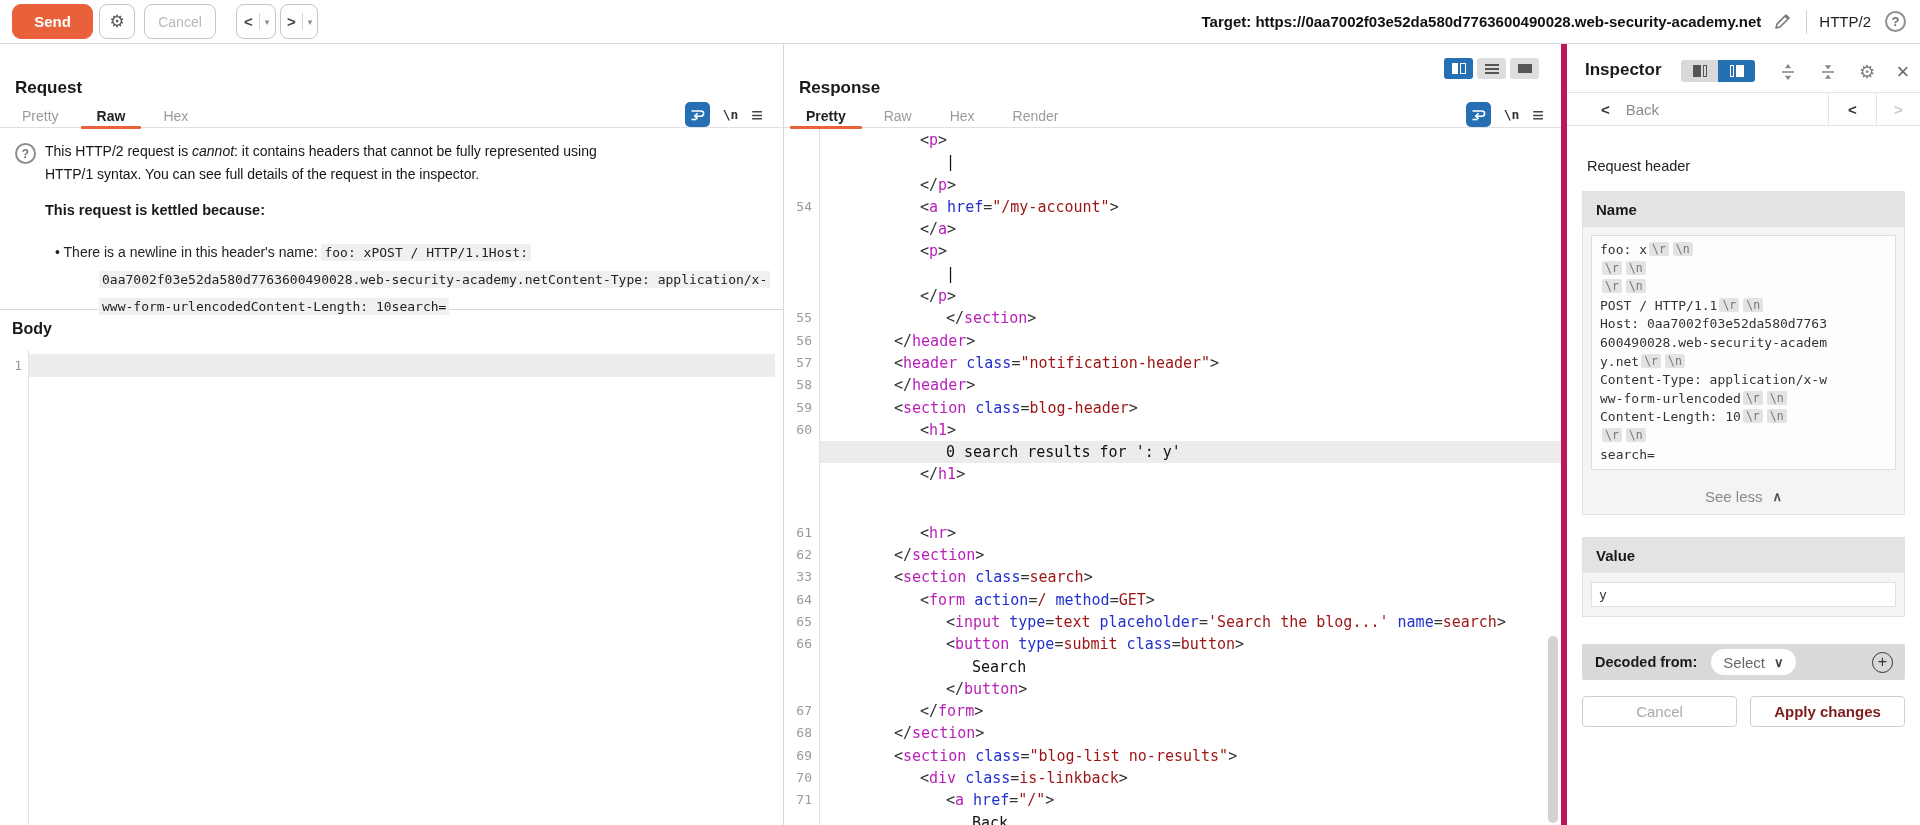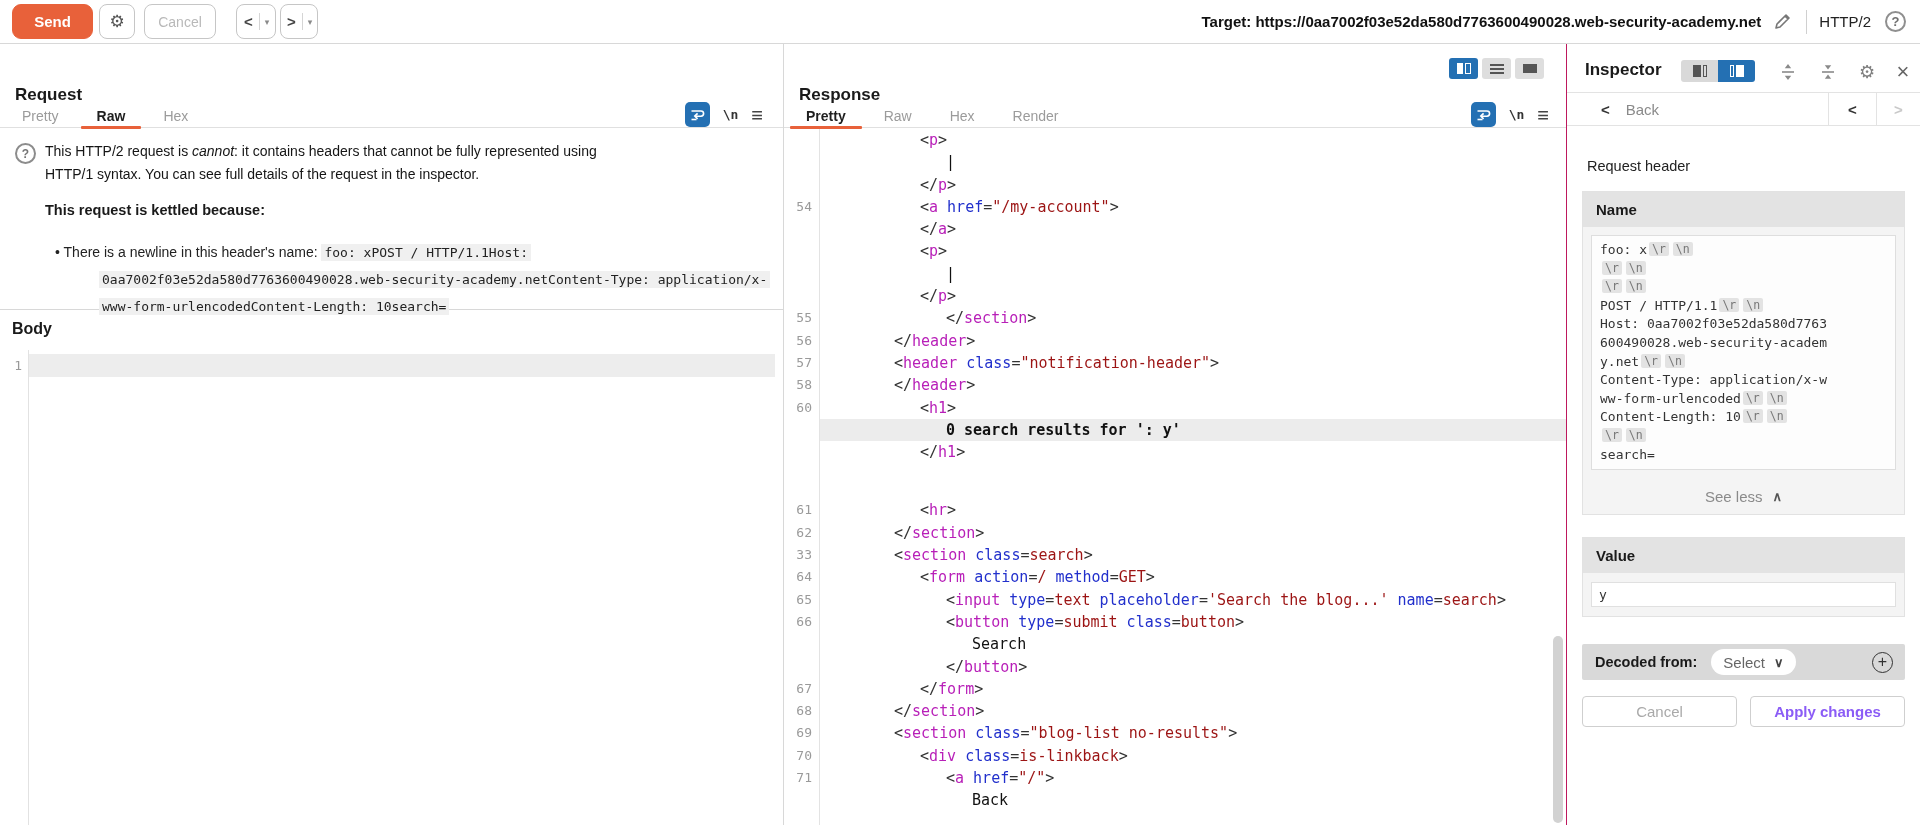--- a/index.html
+++ b/index.html
@@ -27,24 +27,24 @@
 .target-text { font-weight:700; font-size:15px; color:#111; }
 .pencil-btn { margin-left:12px; display:flex; align-items:center; }
 .tb-divider { width:1px; height:24px; background:#d0d0d0; margin:0 12px 0 14px; }
 .http-ver { font-size:15px; color:#222; }
 .help-btn { margin-left:14px; width:21px; height:21px; border:2px solid #8f8f8f; border-radius:50%;
   color:#6f6f6f; font-size:13px; font-weight:700; display:flex; align-items:center; justify-content:center; }
 
 
 .panel { position:absolute; top:44px; height:781px; background:#fff; }
 #panel-request  { left:0;     width:784px; border-right:1px solid #d8d8d8; }
-#panel-response { left:784px; width:783px; border-right:1px solid #be185d; }
+#panel-response { left:784px; width:783px; border-right:6px solid #be185d; }
 #panel-inspector{ left:1567px; width:353px; }
 
-.panel-title { position:absolute; top:41px; left:15px; font-size:17px; font-weight:700; }
+.panel-title { position:absolute; top:34px; left:15px; font-size:17px; font-weight:700; }
 .tabbar { position:absolute; top:60px; left:0; right:0; height:24px; border-bottom:1px solid #e0e0e0;
   display:flex; padding-left:3px; }
 .tab { padding:0 16px; margin:0 3px; font-size:14px; color:#9b9b9b; display:flex; align-items:center; position:relative; cursor:default; }
 .tab.active { color:#1f1f1f; font-weight:700; }
 .tab.active::after { content:""; position:absolute; left:0; right:0; bottom:-2px; height:3px; background:#e8613a; border-radius:1px; }
 
 .editor-icons { position:absolute; top:58px; display:flex; align-items:center; gap:13px; }
 #panel-request  .editor-icons { right:20px; }
 #panel-response .editor-icons { right:17px; }
 .wrap-btn { width:25px; height:25px; border-radius:5px; background:#2470b3; display:flex; align-items:center; justify-content:center; }
@@ -136,21 +136,21 @@
 .decoded-label { font-weight:700; font-size:14.5px; margin-left:13px; }
 .select-pill { margin-left:14px; background:#fff; border-radius:13px; height:26px; display:flex;
   align-items:center; padding:0 12px; font-size:15px; color:#666; gap:9px; }
 .select-pill .chev { color:#444; font-weight:700; font-size:13px; }
 .plus-btn { margin-left:auto; margin-right:12px; width:21px; height:21px; border:1.5px solid #333;
   border-radius:50%; color:#333; display:flex; align-items:center; justify-content:center; font-size:16px; line-height:1; }
 .insp-buttons { position:absolute; top:652px; left:15px; width:323px; display:flex; gap:13px; }
 .ibtn { flex:1; height:31px; border:1px solid #cfcfcf; border-radius:4px; background:#fff;
   display:flex; align-items:center; justify-content:center; font-size:15px; }
 .ibtn.cancel { color:#a9a9a9; }
-.ibtn.apply { color:#8b5cf6; font-weight:700; }
+.ibtn.apply { color:#7f1d1d; font-weight:700; }
 </style>
 </head>
 <body>
 
 <div class="toolbar">
   <button class="tb-btn send-btn">Send</button>
   <button class="tb-btn gear-btn">
     <span>⚙</span>
   </button>
   <button class="tb-btn cancel-btn">Cancel</button>
@@ -264,22 +264,23 @@
       <div class="cline"><span class="lnum"></span><span class="ctext" style="padding-left: 136px;"><span class="tk-g">&lt;/</span><span class="tk-t">p</span><span class="tk-g">&gt;</span></span></div>
       <div class="cline"><span class="lnum">54</span><span class="ctext" style="padding-left: 136px;"><span class="tk-g">&lt;</span><span class="tk-t">a</span><span class="tk-a"> href</span><span class="tk-g">=</span><span class="tk-v">"/my-account"</span><span class="tk-g">&gt;</span></span></div>
       <div class="cline"><span class="lnum"></span><span class="ctext" style="padding-left: 136px;"><span class="tk-g">&lt;/</span><span class="tk-t">a</span><span class="tk-g">&gt;</span></span></div>
       <div class="cline"><span class="lnum"></span><span class="ctext" style="padding-left: 136px;"><span class="tk-g">&lt;</span><span class="tk-t">p</span><span class="tk-g">&gt;</span></span></div>
       <div class="cline"><span class="lnum"></span><span class="ctext" style="padding-left: 162px;"><span class="tk-x">|</span></span></div>
       <div class="cline"><span class="lnum"></span><span class="ctext" style="padding-left: 136px;"><span class="tk-g">&lt;/</span><span class="tk-t">p</span><span class="tk-g">&gt;</span></span></div>
       <div class="cline"><span class="lnum">55</span><span class="ctext" style="padding-left: 162px;"><span class="tk-g">&lt;/</span><span class="tk-t">section</span><span class="tk-g">&gt;</span></span></div>
       <div class="cline"><span class="lnum">56</span><span class="ctext" style="padding-left: 110px;"><span class="tk-g">&lt;/</span><span class="tk-t">header</span><span class="tk-g">&gt;</span></span></div>
       <div class="cline"><span class="lnum">57</span><span class="ctext" style="padding-left: 110px;"><span class="tk-g">&lt;</span><span class="tk-t">header</span><span class="tk-a"> class</span><span class="tk-g">=</span><span class="tk-v">"notification-header"</span><span class="tk-g">&gt;</span></span></div>
       <div class="cline"><span class="lnum">58</span><span class="ctext" style="padding-left: 110px;"><span class="tk-g">&lt;/</span><span class="tk-t">header</span><span class="tk-g">&gt;</span></span></div>
+      <div class="cline"><span class="lnum">59</span><span class="ctext" style="padding-left: 110px;"><span class="tk-g">&lt;</span><span class="tk-t">section</span><span class="tk-a"> class</span><span class="tk-g">=</span><span class="tk-v">blog-header</span><span class="tk-g">&gt;</span></span></div>
       <div class="cline"><span class="lnum">60</span><span class="ctext" style="padding-left: 136px;"><span class="tk-g">&lt;</span><span class="tk-t">h1</span><span class="tk-g">&gt;</span></span></div>
-      <div class="cline hl"><span class="lnum"></span><span class="ctext" style="padding-left: 162px; font-weight: bold;"><span class="tk-x">0 search results for ': y'</span></span></div>
+      <div class="cline hl"><span class="lnum"></span><span class="ctext" style="padding-left: 162px;"><span class="tk-x">0 search results for ': y'</span></span></div>
       <div class="cline"><span class="lnum"></span><span class="ctext" style="padding-left: 136px;"><span class="tk-g">&lt;/</span><span class="tk-t">h1</span><span class="tk-g">&gt;</span></span></div>
       <div class="cline"><span class="lnum">61</span><span class="ctext" style="padding-left: 136px; margin-top: 36px;"><span class="tk-g">&lt;</span><span class="tk-t">hr</span><span class="tk-g">&gt;</span></span></div>
       <div class="cline"><span class="lnum">62</span><span class="ctext" style="padding-left: 110px;"><span class="tk-g">&lt;/</span><span class="tk-t">section</span><span class="tk-g">&gt;</span></span></div>
       <div class="cline"><span class="lnum">33</span><span class="ctext" style="padding-left: 110px;"><span class="tk-g">&lt;</span><span class="tk-t">section</span><span class="tk-a"> class</span><span class="tk-g">=</span><span class="tk-v">search</span><span class="tk-g">&gt;</span></span></div>
       <div class="cline"><span class="lnum">64</span><span class="ctext" style="padding-left: 136px;"><span class="tk-g">&lt;</span><span class="tk-t">form</span><span class="tk-a"> action</span><span class="tk-g">=</span><span class="tk-v">/</span><span class="tk-a"> method</span><span class="tk-g">=</span><span class="tk-v">GET</span><span class="tk-g">&gt;</span></span></div>
       <div class="cline"><span class="lnum">65</span><span class="ctext" style="padding-left: 162px;"><span class="tk-g">&lt;</span><span class="tk-t">input</span><span class="tk-a"> type</span><span class="tk-g">=</span><span class="tk-v">text</span><span class="tk-a"> placeholder</span><span class="tk-g">=</span><span class="tk-v">'Search the blog...'</span><span class="tk-a"> name</span><span class="tk-g">=</span><span class="tk-v">search</span><span class="tk-g">&gt;</span></span></div>
       <div class="cline"><span class="lnum">66</span><span class="ctext" style="padding-left: 162px;"><span class="tk-g">&lt;</span><span class="tk-t">button</span><span class="tk-a"> type</span><span class="tk-g">=</span><span class="tk-v">submit</span><span class="tk-a"> class</span><span class="tk-g">=</span><span class="tk-v">button</span><span class="tk-g">&gt;</span></span></div>
       <div class="cline"><span class="lnum"></span><span class="ctext" style="padding-left: 188px;"><span class="tk-x">Search</span></span></div>
       <div class="cline"><span class="lnum"></span><span class="ctext" style="padding-left: 162px;"><span class="tk-g">&lt;/</span><span class="tk-t">button</span><span class="tk-g">&gt;</span></span></div>
       <div class="cline"><span class="lnum">67</span><span class="ctext" style="padding-left: 136px;"><span class="tk-g">&lt;/</span><span class="tk-t">form</span><span class="tk-g">&gt;</span></span></div>

